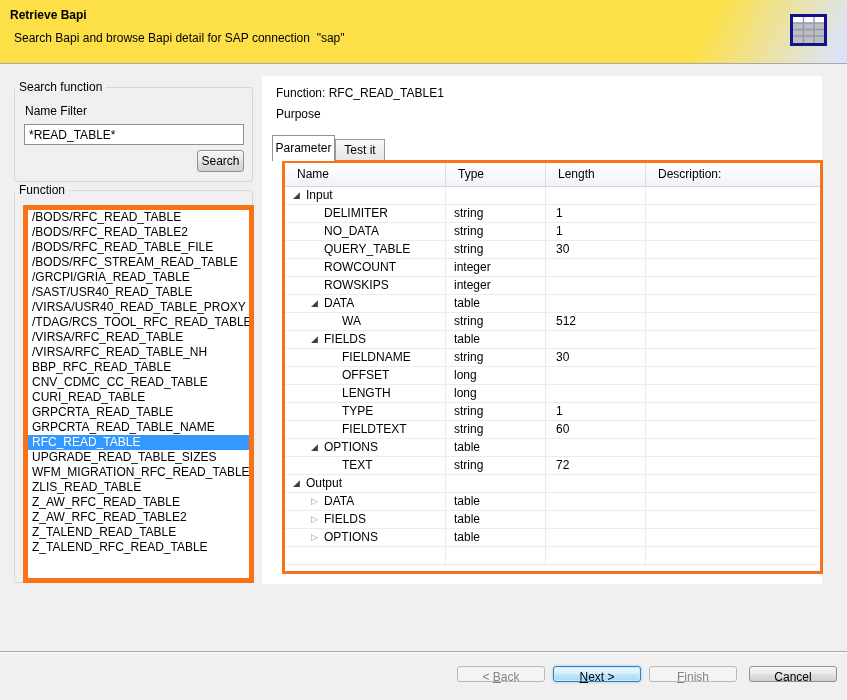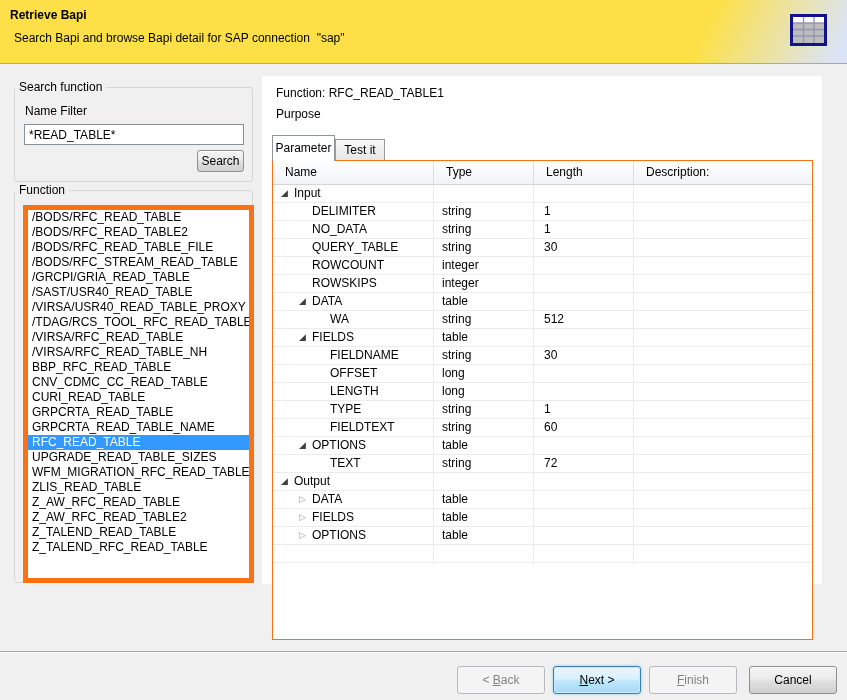--- a/index.html
+++ b/index.html
@@ -43,22 +43,22 @@
   .function-label{position:absolute;left:14px;top:10px;}
   .purpose-label{position:absolute;left:14px;top:31px;}
 
   .tab{position:absolute;box-sizing:border-box;text-align:center;cursor:default;}
   .tab.active{left:10px;top:59px;width:63px;height:26px;background:#fff;
     border:1px solid #8f9499;border-bottom:none;z-index:3;line-height:24px;}
   .tab.inactive{left:73px;top:63px;width:50px;height:22px;
     background:linear-gradient(#f8f8f8,#e6e6e6);
     border:1px solid #9a9a9a;border-bottom:none;z-index:1;line-height:20px;}
 
-  .param-frame{position:absolute;left:10px;top:84px;width:541px;height:480px;
-    border:1px solid #f97316;box-sizing:border-box;background:#fff;z-index:2;}
+  .param-frame{position:absolute;left:20px;top:84px;width:541px;height:414px;
+    border:3px solid #f97316;box-sizing:border-box;background:#fff;z-index:2;}
 
   .thead{display:flex;height:24px;background:linear-gradient(#ffffff,#f0f3f8);
     border-bottom:1px solid #d5d5d5;box-sizing:border-box;}
   .thcell{box-sizing:border-box;padding-left:12px;line-height:23px;border-right:1px solid #dbdfe4;
     overflow:hidden;white-space:nowrap;}
   .thcell:nth-child(1){width:161px;}
   .thcell:nth-child(2){width:100px;}
   .thcell:nth-child(3){width:100px;}
   .thcell:nth-child(4){flex:1;border-right:none;}
 
@@ -74,21 +74,21 @@
   .c-name{width:161px;display:flex;align-items:center;}
   .c-type{width:100px;padding-left:8px;}
   .c-length{width:100px;padding-left:10px;}
   .c-desc{flex:1;padding-left:8px;}
   .arrow{display:inline-block;width:13px;text-align:left;font-size:9px;}
   .arrow.expanded{color:#3f3f3f;}
   .arrow.collapsed{color:#9a9a9a;}
 
   
   .footer-sep{position:absolute;left:0;top:651px;width:847px;height:1px;background:#a7a7a7;box-shadow:0 1px 0 #fdfdfd;}
-  .btn{position:absolute;top:666px;width:88px;height:28px;box-sizing:border-box;
+  .btn{position:absolute;top:666px;width:88px;height:16px;box-sizing:border-box;
     border:1px solid #8e9094;border-radius:3px;
     background:linear-gradient(#f4f4f4,#ebebeb 45%,#dfdfdf 55%,#d0d0d0);
     box-shadow:inset 0 1px 0 #fbfbfb;
     font-family:"Liberation Sans","DejaVu Sans",sans-serif;font-size:12px;text-align:center;line-height:20px;padding:0;color:#000;}
   .btn.disabled{background:#f4f4f4;border-color:#b6b9bd;color:#838383;box-shadow:none;}
   .btn.focused{background:linear-gradient(#eaf6fd,#d9f0fc 45%,#bee6fd 55%,#a7d9f5);
     border-color:#3c7fb1;box-shadow:0 0 3px #86c5f2, inset 0 0 0 1px #c9ebfa;}
   #back-btn{left:457px;}
   #next-btn{left:553px;}
   #finish-btn{left:649px;}

